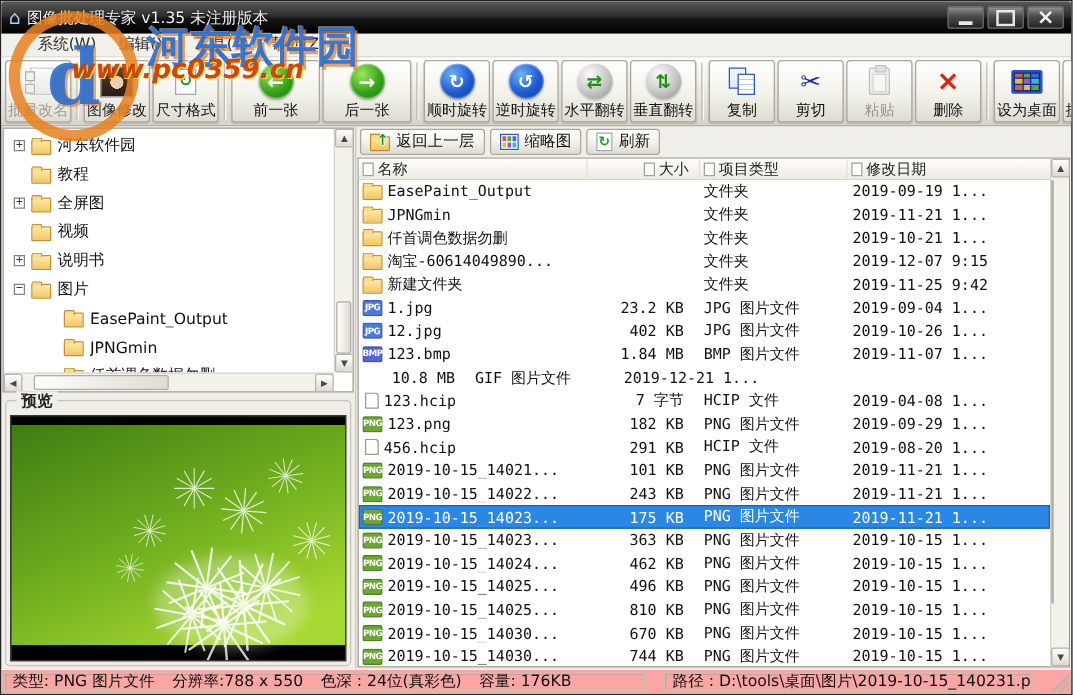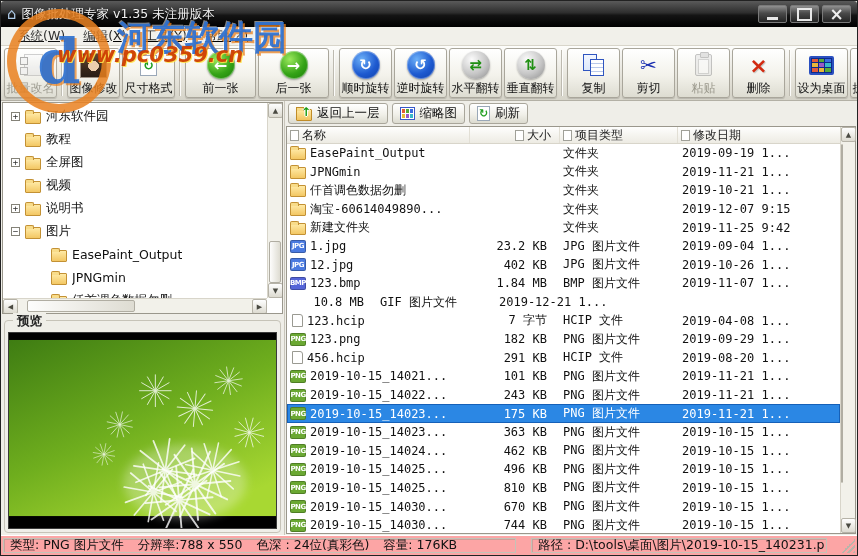--- a/index.html
+++ b/index.html
@@ -12,21 +12,21 @@
   .app-icon { color:#aecbe8; font-size:15px; margin-right:5px; line-height:1; }
   .app-icon::before { content:"⌂"; }
   .title-text { font-size:12.5px; color:#f2f2f2; text-shadow:0 1px 1px #000; flex:1; white-space:nowrap; overflow:hidden; }
   .win-controls { display:flex; }
   .win-btn { width:29px; height:18px; margin-left:3px; border:1px solid #7a7a7a; border-radius:2px; background:linear-gradient(#909090,#4a4a4a 45%,#242424); color:#eee; display:flex; align-items:center; justify-content:center; }
   .win-btn.minimize::before { content:""; width:11px; height:3px; background:#e8e8e8; margin-top:8px; }
   .win-btn.maximize::before { content:""; width:11px; height:9px; border:2px solid #e8e8e8; }
   .win-btn.close::before { content:"×"; font-size:17px; font-weight:bold; line-height:14px; }
 
   
-  .menu-bar { height:19px; background:#f1f0ea; border-bottom:1px solid #d8d5ca; display:flex; align-items:center; padding-left:8px; flex:none;text-decoration:underline; }
+  .menu-bar { height:19px; background:#f1f0ea; border-bottom:1px solid #d8d5ca; display:flex; align-items:flex-start; padding-left:20px; flex:none; }
   .menu-item { font-size:12.5px; color:#222; padding:0 9px; cursor:default; }
 
   
   .toolbar { height:55px; background:linear-gradient(#fdfdfb,#e3e1d7 70%,#d6d4c9); border-bottom:1px solid #b3b0a5; display:flex; align-items:center; padding:1px 2px; flex:none; }
   .tb-btn { width:53px; height:50px; flex:none; border:1px solid #a9a69b; border-radius:3px; background:linear-gradient(#ffffff,#f3f2eb 55%,#dddcd1); display:flex; flex-direction:column; align-items:center; justify-content:flex-end; padding-bottom:1px; margin:0 1px; cursor:pointer; box-shadow:0 1px 1px rgba(0,0,0,.15); }
   .tb-btn.wide { width:71px; }
   .tb-btn .icbox { flex:1; display:flex; align-items:center; justify-content:center; }
   .tb-label { font-size:12px; color:#111; line-height:15px; white-space:nowrap; }
   .tb-btn.disabled .tb-label { color:#9a988c; }
   .tb-btn.disabled .ic { filter:grayscale(1); opacity:.55; }

